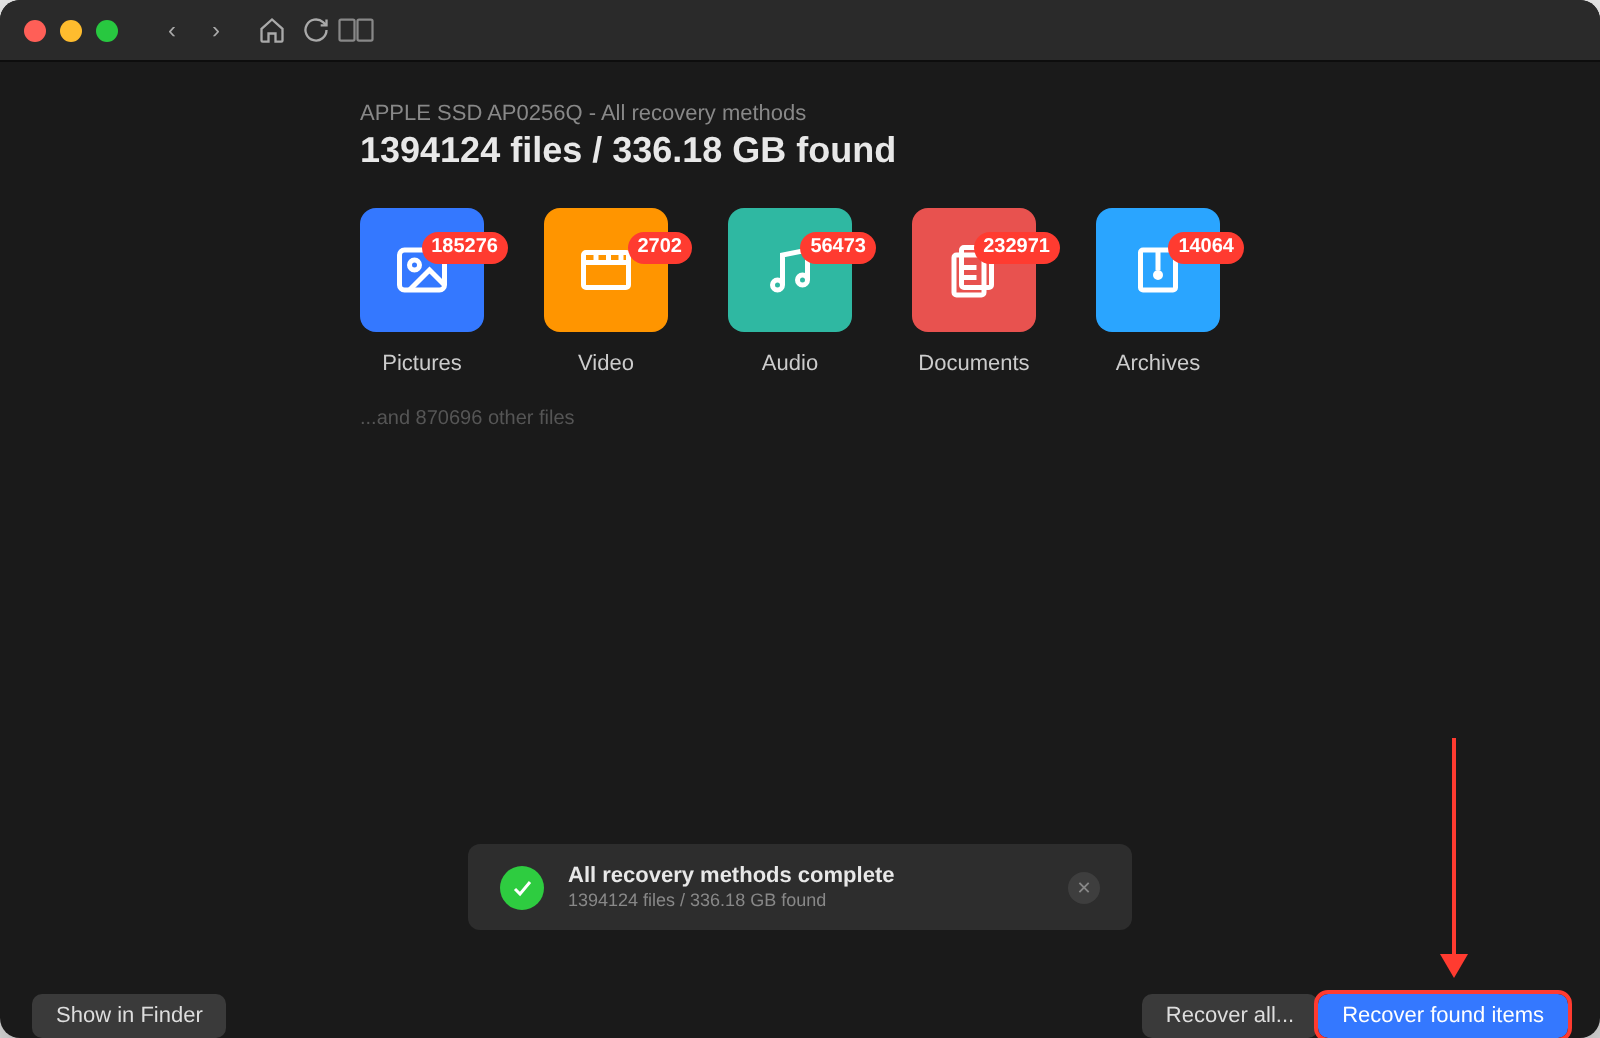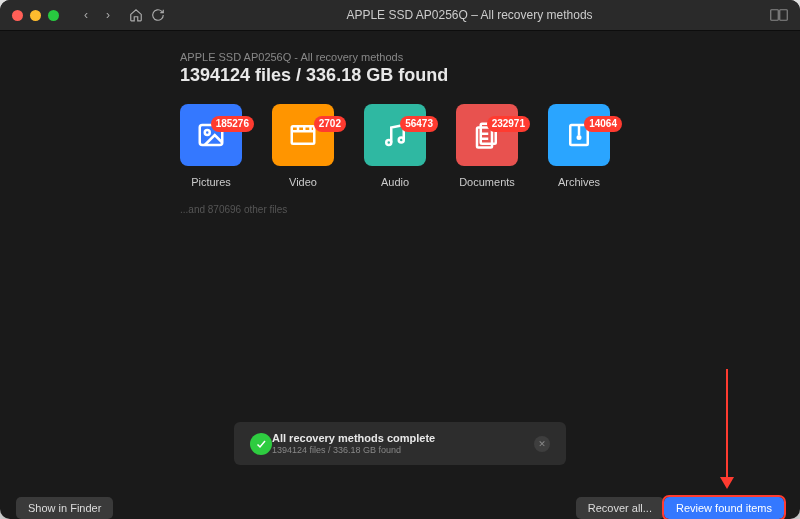--- a/index.html
+++ b/index.html
@@ -39,21 +39,21 @@
   .cards{display:flex;gap:30px;margin-top:18px;}
   .card{position:relative;text-align:center;}
   .tile{width:62px;height:62px;border-radius:8px;display:flex;align-items:center;justify-content:center;}
   .tile svg{stroke:#fff;fill:none;stroke-width:2;}
   .badge{position:absolute;top:-8px;right:-12px;background:var(--badge);color:#fff;font-size:10px;font-weight:600;padding:2px 5px;border-radius:8px;line-height:12px;margin-top:20px;}
   .cardlabel{font-size:11px;color:#ccc;margin-top:10px;}
   .otherfiles{font-size:10px;color:#555;margin-top:16px;}
   
   .statusbox{
     position:absolute;left:50%;bottom:54px;transform:translateX(-50%);
-    background:var(--panel);border-radius:6px;padding:10px 16px;display:flex;align-items:center;
+    background:var(--panel);border-radius:6px;padding:10px 16px;display:flex;align-items:center;gap:12px;
     width:300px;
   }
   .check{width:22px;height:22px;border-radius:50%;background:var(--green);display:flex;align-items:center;justify-content:center;}
   .check svg{stroke:#fff;stroke-width:3;fill:none;}
   .statustext{flex:1;}
   .statustitle{font-size:11px;font-weight:600;}
   .statussub{font-size:9px;color:var(--muted);margin-top:1px;}
   .dismiss{width:16px;height:16px;border-radius:50%;background:#3e3e3e;display:flex;align-items:center;justify-content:center;color:#888;font-size:9px;}
   
   .footer{position:absolute;bottom:0;left:16px;right:16px;display:flex;align-items:flex-start;}
@@ -81,21 +81,20 @@
       <svg width="14" height="14" viewBox="0 0 24 24" stroke="#aaa" fill="none" stroke-width="2">
           <path d="M3 11l9-8 9 8v10a1 1 0 01-1 1h-5v-7h-6v7H4a1 1 0 01-1-1z"></path>
         </svg>
     </div>
     <div class="navbtn">
       <svg width="14" height="14" viewBox="0 0 24 24" stroke="#aaa" fill="none" stroke-width="2">
           <path d="M21 12a9 9 0 11-3-6.7L21 8"></path>
           <path d="M21 3v5h-5"></path>
         </svg>
     </div>
-    <div class="title">APPLE SSD AP0256Q – All recovery methods</div>
     <div class="viewicon">
       <svg width="18" height="12" viewBox="0 0 24 16" stroke="#888" fill="none" stroke-width="1.5">
           <rect x="1" y="1" width="10" height="14" rx="1"></rect>
           <rect x="13" y="1" width="10" height="14" rx="1"></rect>
         </svg>
     </div>
   </div>
 
   <div class="content">
     <div class="subtitle">APPLE SSD AP0256Q - All recovery methods</div>
@@ -178,16 +177,16 @@
     <div class="dismiss">✕</div>
   </div>
 
   <div class="arrow"></div>
   <div class="arrowhead"></div>
 
   <div class="footer">
     <button class="btn">Show in Finder</button>
     <div class="spacer"></div>
     <button class="btn" style="margin-right:0">Recover all...</button>
-    <button class="btn primary">Review found items</button>
+    <button class="btn primary">Recover found items</button>
   </div>
 
 </div>
 
 </body></html>

